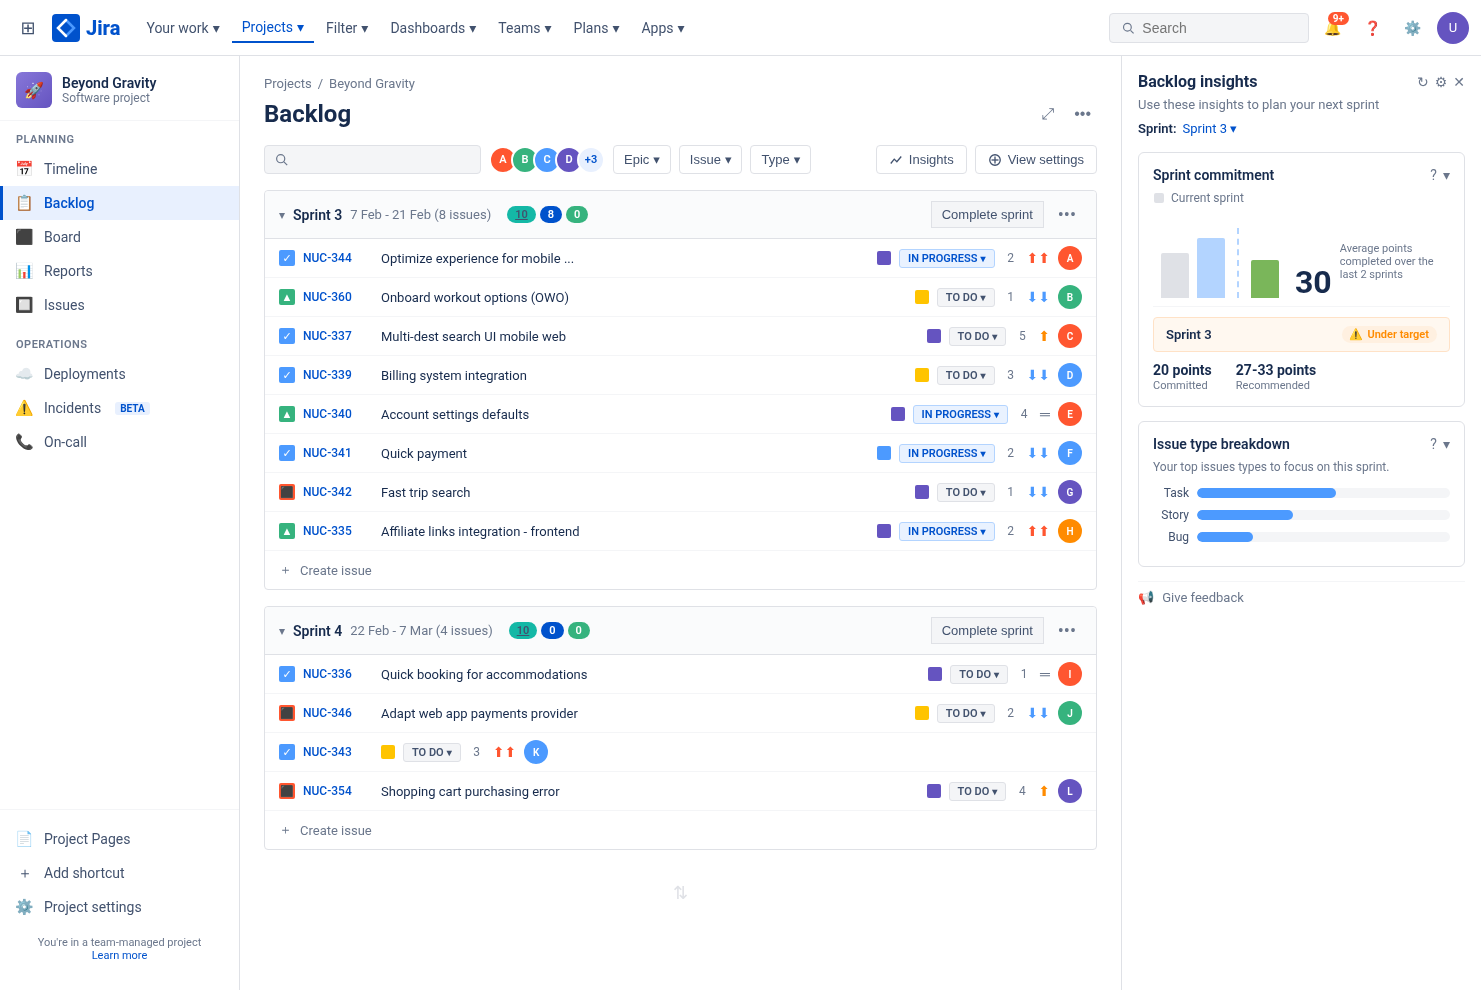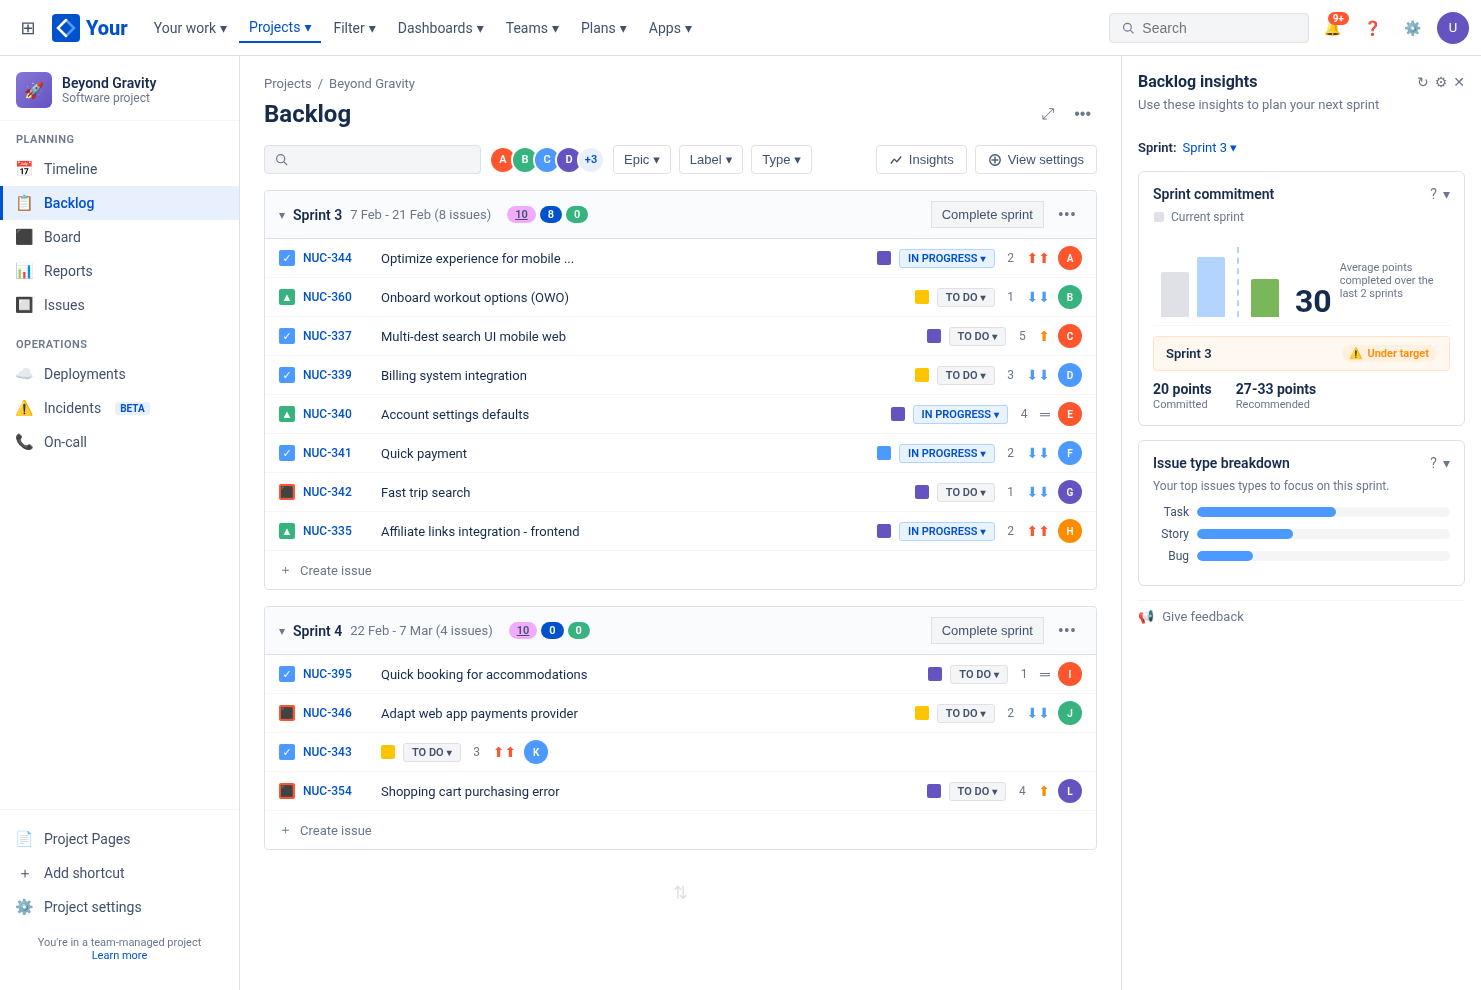--- a/index.html
+++ b/index.html
@@ -58,21 +58,21 @@
     .btn-view-settings { display: flex; align-items: center; gap: 6px; padding: 6px 12px; border: 1px solid #dfe1e6; border-radius: 4px; background: #fff; cursor: pointer; font-size: 13px; color: #42526e; }
 
     
     .sprint-section { border: 1px solid #dfe1e6; border-radius: 4px; margin-bottom: 16px; background: #fff; }
     .sprint-header { display: flex; align-items: center; gap: 8px; padding: 10px 14px; background: #fafbfc; border-bottom: 1px solid #dfe1e6; border-radius: 4px 4px 0 0; }
     .sprint-header.expanded { border-bottom: 1px solid #dfe1e6; }
     .sprint-chevron { cursor: pointer; color: #6b778c; font-size: 12px; }
     .sprint-title { font-weight: 600; font-size: 14px; color: #172b4d; }
     .sprint-dates { color: #6b778c; font-size: 13px; }
     .sprint-badges { display: flex; align-items: center; gap: 4px; margin-left: 8px; }
-    .badge-gray { background: #f0abfc; color: #42526e; font-size: 11px; font-weight: 600; border-radius: 10px; padding: 2px 8px; text-decoration: underline; }
+    .badge-gray { background: #14b8a6; color: #42526e; font-size: 11px; font-weight: 600; border-radius: 10px; padding: 2px 8px; text-decoration: underline; }
     .badge-blue { background: #0052cc; color: #fff; font-size: 11px; font-weight: 600; border-radius: 10px; padding: 2px 8px; }
     .badge-green { background: #36b37e; color: #fff; font-size: 11px; font-weight: 600; border-radius: 10px; padding: 2px 8px; }
     .sprint-actions { margin-left: auto; display: flex; align-items: center; gap: 8px; }
     .btn-complete-sprint { background: #f4f5f7; border: 1px solid #dfe1e6; border-radius: 0; padding: 5px 10px; font-size: 13px; color: #42526e; cursor: pointer; font-weight: 500; }
     .sprint-more { color: #6b778c; cursor: pointer; font-size: 18px; padding: 2px 6px; border-radius: 4px; }
 
     
     .issue-row { display: flex; align-items: center; padding: 7px 14px; border-bottom: 1px solid #f4f5f7; gap: 8px; cursor: pointer; }
     .issue-row:last-of-type { border-bottom: none; }
     .issue-type-icon { width: 16px; height: 16px; border-radius: 2px; display: flex; align-items: center; justify-content: center; font-size: 11px; flex-shrink: 0; }
@@ -89,21 +89,21 @@
     .issue-avatar { width: 24px; height: 24px; border-radius: 50%; display: flex; align-items: center; justify-content: center; font-size: 10px; font-weight: 600; color: #fff; flex-shrink: 0; }
 
     
     .create-issue-row { display: flex; align-items: center; gap: 8px; padding: 10px 14px; color: #6b778c; font-size: 13px; cursor: pointer; border-top: 1px solid #f4f5f7; }
 
     
     .insights-panel { width: 360px; min-width: 360px; background: #fff; border-left: 1px solid #dfe1e6; padding: 16px; overflow-y: auto; }
     .insights-header { display: flex; align-items: center; justify-content: space-between; margin-bottom: 6px; }
     .insights-title { font-size: 16px; font-weight: 700; color: #172b4d; }
     .insights-actions { display: flex; align-items: center; gap: 6px; color: #6b778c; }
-    .insights-subtitle { font-size: 13px; color: #6b778c; margin-bottom: 28px; }
+    .insights-subtitle { font-size: 13px; color: #6b778c; margin-bottom: 9px; }
     .sprint-selector { display: flex; align-items: center; gap: 6px; font-size: 13px; margin-bottom: 16px; }
     .sprint-selector-label { font-weight: 600; }
     .sprint-selector-value { color: #0052cc; cursor: pointer; display: flex; align-items: center; gap: 3px; }
 
     
     .insight-card { border: 1px solid #dfe1e6; border-radius: 6px; padding: 14px; margin-bottom: 14px; }
     .insight-card-header { display: flex; align-items: center; justify-content: space-between; margin-bottom: 8px; }
     .insight-card-title { font-size: 14px; font-weight: 600; color: #172b4d; }
     .insight-card-icons { display: flex; align-items: center; gap: 6px; color: #6b778c; }
     .current-sprint-label { display: flex; align-items: center; gap: 6px; font-size: 12px; color: #6b778c; margin-bottom: 12px; }
@@ -137,21 +137,21 @@
 <body>
 
 <nav class="top-nav">
   <div class="nav-icon-btn" style="font-size:18px;">⊞</div>
   <div class="nav-logo">
     <svg class="nav-logo-icon" viewBox="0 0 28 28" fill="none">
       <rect width="28" height="28" rx="4" fill="#0052cc"></rect>
       <path d="M14 6l8 8-8 8" stroke="#4c9aff" stroke-width="2.5" stroke-linecap="round" fill="none"></path>
       <path d="M14 6l-8 8 8 8" stroke="#fff" stroke-width="2.5" stroke-linecap="round" fill="none"></path>
     </svg>
-    <span style="font-size:20px; font-weight:800; color:#0052cc;">Your</span>
+    <span style="font-size:20px; font-weight:800; color:#0052cc;">Jira</span>
   </div>
   <div class="nav-menu">
     <div class="nav-item">
         <span>Your work</span> 
         <span class="chevron-down"></span>
       </div>
     <div class="nav-item active" style="border-bottom: 2px solid #0052cc; border-radius:0;">
         <span>Projects</span> 
         <span class="chevron-down"></span>
       </div>
@@ -299,21 +299,21 @@
           <div class="avatar-sm" style="background:#4c9aff;">C</div>
           <div class="avatar-sm" style="background:#6554c0;">D</div>
           <div class="avatar-count">+3</div>
         </div>
 
         <button class="filter-btn">
           <span>Epic</span>
           <span class="chevron-down"></span>
         </button>
         <button class="filter-btn">
-          <span>Label</span>
+          <span>Issue</span>
           <span class="chevron-down"></span>
         </button>
         <button class="filter-btn">
           <span>Type</span>
           <span class="chevron-down"></span>
         </button>
 
         <div class="toolbar-right">
           <button class="btn-insights">
             <svg width="14" height="14" viewBox="0 0 16 16" fill="#42526e">
@@ -471,21 +471,21 @@
             <button class="btn-complete-sprint">Complete sprint</button>
             <span class="sprint-more">•••</span>
           </div>
         </div>
 
         <div id="sprint4-issues">
             <div class="issue-row">
       <div>
                 <div class="issue-type-icon type-task" style="color:#fff; font-size:11px;">✓</div>
               </div>
-      <span class="issue-key">NUC-395</span>
+      <span class="issue-key">NUC-336</span>
       <span class="issue-summary">Quick booking for accommodations</span>
       <div style="width:14px; height:14px; border-radius:2px; background:#6554c0; flex-shrink:0;"></div>
       <div class="status-badge status-to-do">TO DO <span style="font-size:10px;">▾</span></div>
       <span class="story-points">1</span>
       <div class="issue-priority"><span style="color:#6b778c; font-size:14px;">═</span></div>
       <div class="issue-avatar" style="background:#ff5630;">I</div>
     </div>
             <div class="issue-row">
       <div>
                 <div class="issue-type-icon type-bug" style="color:#fff; font-size:11px;">⬛</div>

